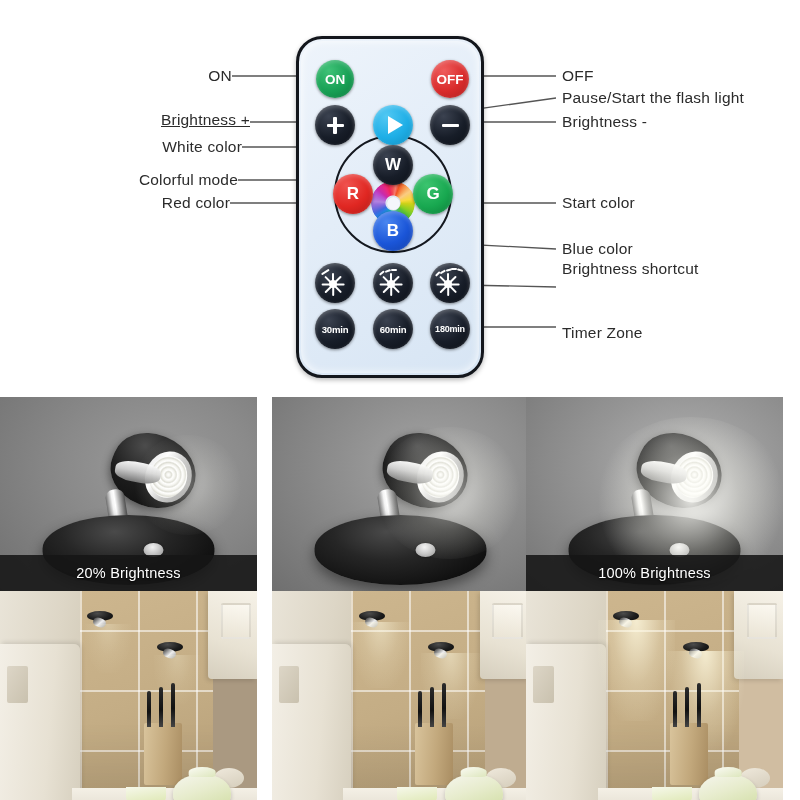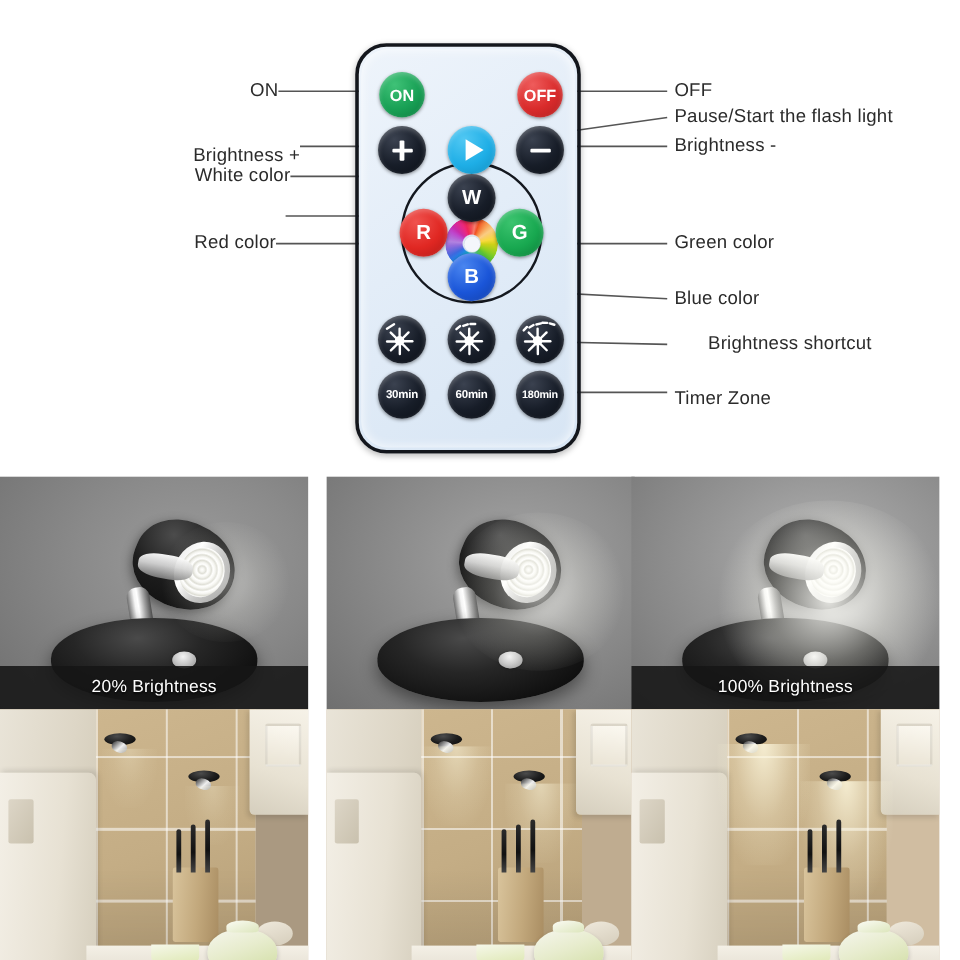--- a/index.html
+++ b/index.html
@@ -322,30 +322,31 @@
         <circle cx="390" cy="121" r="2.7"></circle>
         <circle cx="459" cy="122" r="2.7"></circle>
         <circle cx="467" cy="203" r="2.7"></circle>
         <circle cx="403" cy="241" r="2.7"></circle>
         <circle cx="460" cy="285" r="2.7"></circle>
         <circle cx="460" cy="327" r="2.7"></circle>
       </g>
     </svg>
 
     <div class="callout left" style="left:60px; width:172px; top:76px;">ON</div>
-    <div class="callout left" style="left:60px; width:190px; top:130px;">Brightness +</div>
+    <div class="callout left" style="left:60px; width:190px; top:120px;text-decoration:underline;">Brightness +</div>
     <div class="callout left" style="left:60px; width:182px; top:147px;">White color</div>
+    <div class="callout left" style="left:50px; width:188px; top:180px;">Colorful mode</div>
     <div class="callout left" style="left:60px; width:170px; top:203px;">Red color</div>
 
     <div class="callout right" style="left:562px; top:76px;">OFF</div>
     <div class="callout right" style="left:562px; top:98px;">Pause/Start the flash light</div>
     <div class="callout right" style="left:562px; top:122px;">Brightness -</div>
-    <div class="callout right" style="left:562px; top:203px;">Green color</div>
+    <div class="callout right" style="left:562px; top:203px;">Start color</div>
     <div class="callout right" style="left:562px; top:249px;">Blue color</div>
-    <div class="callout right" style="left:562px; top:287px;margin-left:28px;">Brightness shortcut</div>
+    <div class="callout right" style="left:562px; top:269px;">Brightness shortcut</div>
     <div class="callout right" style="left:562px; top:333px;">Timer Zone</div>
 
     <div id="remote">
 
       <div id="wrgb-ring" style="left:35px; top:96px; width:118px; height:118px;"></div>
 
       <div class="btn green btn-sm" style="left:17px; top:21px;">ON</div>
       <div class="btn red btn-sm" style="left:132px; top:21px;">OFF</div>
 
       <div class="btn dark btn-md" style="left:16px; top:66px;">

